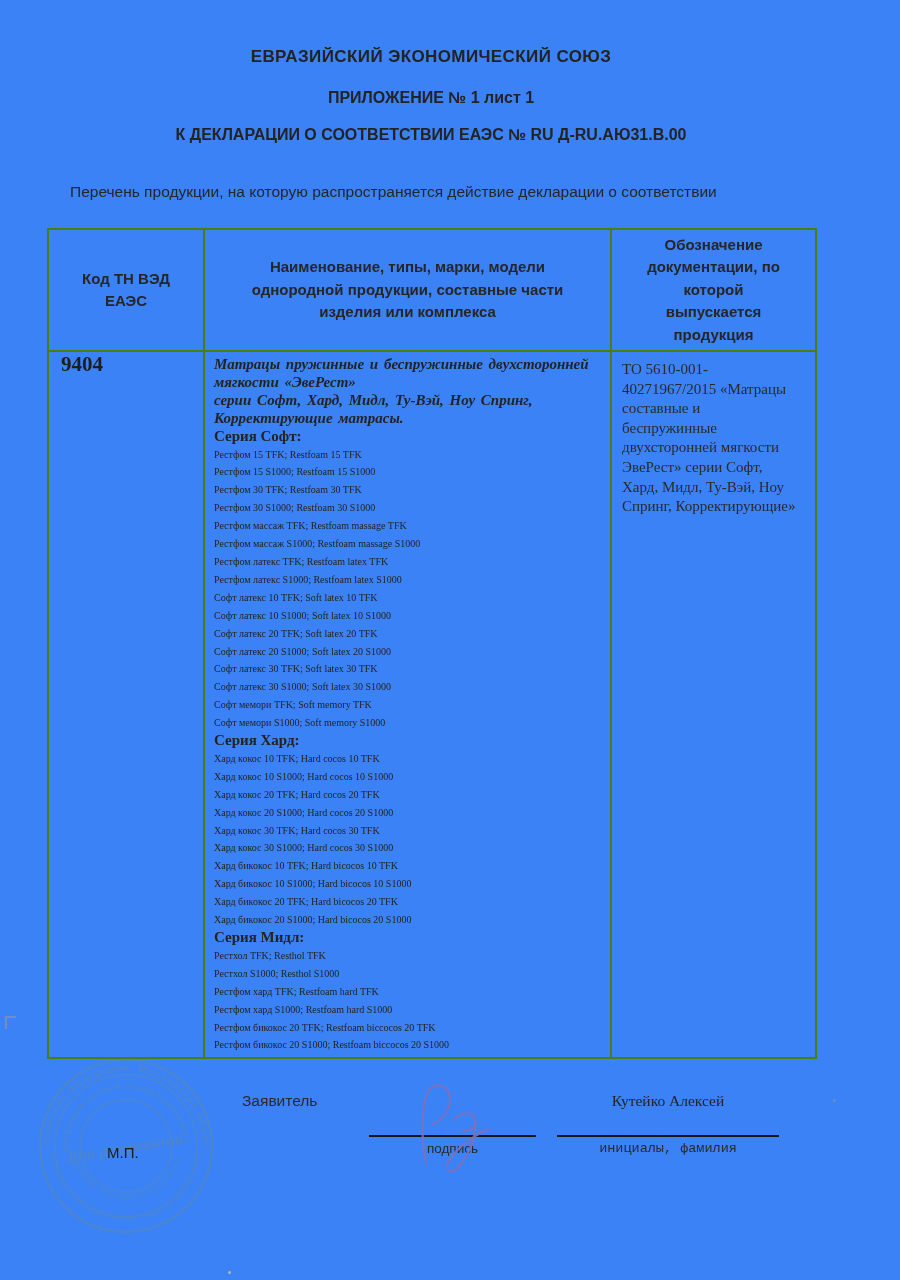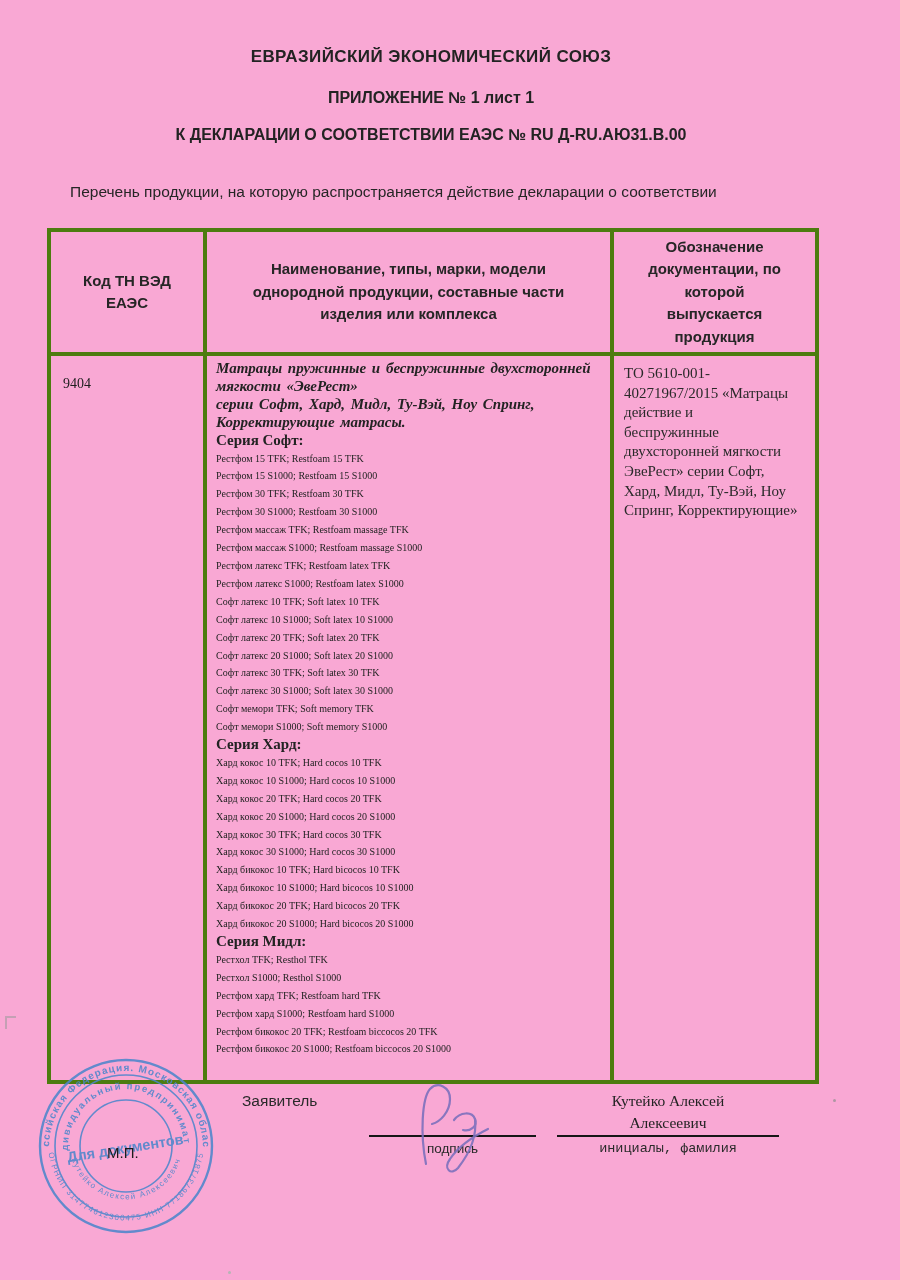--- a/index.html
+++ b/index.html
@@ -1,42 +1,42 @@
 <!DOCTYPE html>
 <html><head>
 <meta charset="utf-8">
 <style>
   html,body { margin:0; padding:0; background:#e8e8e8; }
   .page {
     position:relative; width:900px; height:1280px; margin:0 auto;
-    background:#f9a8d4; overflow:hidden;
+    background:#3b82f6; overflow:hidden;
     font-family:"Liberation Serif", serif; color:#1e1e1e;
   }
 
   
   .title { position:absolute; left:0; width:862px; text-align:center;
     font-family:"Liberation Sans", sans-serif; font-weight:bold; color:#232323; }
   .t1 { top:47px;  font-size:17px; letter-spacing:.4px; }
   .t2 { top:89px;  font-size:16px; }
   .t3 { top:126px; font-size:16px; }
   .intro { position:absolute; top:183px; left:70px;
     font-family:"Liberation Sans", sans-serif; font-size:15.5px; color:#262626; }
 
   
   .doc-table { position:absolute; left:47px; top:228px; width:768px;
     border-collapse:collapse; table-layout:fixed; }
-  .doc-table th, .doc-table td { border:4px solid #4d7c0f; }
+  .doc-table th, .doc-table td { border:2px solid #4d7c0f; }
   .doc-table th { height:118px; vertical-align:middle; text-align:center;
     font-family:"Liberation Sans", sans-serif; font-weight:bold;
     font-size:15px; line-height:1.5; color:#262626; }
   .hdr-inner1 { width:112px; margin:0 auto; }
   .hdr-inner2 { width:360px; margin:16px auto; }
   .hdr-inner3 { width:152px; margin:0 auto; }
   .doc-table td { vertical-align:top; height:703px; }
-  .cell-code { font-size:14px; padding-top:20px; padding-left:12px; }
+  .cell-code { font-size:21px; padding-top:0; padding-left:12px;font-weight:bold; }
   .plines { padding:3px 0 0 8px; }
   .pline { font-size:10px; line-height:17.9px; white-space:nowrap; color:#232323; }
   .pline.bi { font-weight:bold; font-style:italic; font-size:15px; word-spacing:2px; }
   .pline.b  { font-weight:bold; font-size:15px; }
   .dlines { padding:7px 0 0 9px; }
   .dline { font-size:15px; line-height:19.6px; color:#2a2a2a; }
 
   
   .mp { position:absolute; left:107px; top:1144px; z-index:3;
     font-family:"Liberation Sans", sans-serif; font-size:15px; color:#1b1b1b; }
@@ -147,39 +147,38 @@
               <div class="pline">Рестфом хард TFK; Restfoam hard TFK</div>
               <div class="pline">Рестфом хард S1000; Restfoam hard S1000</div>
               <div class="pline">Рестфом бикокос 20 TFK; Restfoam biccocos 20 TFK</div>
               <div class="pline">Рестфом бикокос 20 S1000; Restfoam biccocos 20 S1000</div>
             </div>
         </td>
         <td>
           <div class="dlines">
               <div class="dline">ТО 5610-001-</div>
               <div class="dline">40271967/2015 «Матрацы</div>
-              <div class="dline">действие и</div>
+              <div class="dline">составные и</div>
               <div class="dline">беспружинные</div>
               <div class="dline">двухсторонней мягкости</div>
               <div class="dline">ЭвеРест» серии Софт,</div>
               <div class="dline">Хард, Мидл, Ту-Вэй, Ноу</div>
               <div class="dline">Спринг, Корректирующие»</div>
             </div>
         </td>
       </tr>
     </tbody>
   </table>
 
   <div class="mp">М.П.</div>
   <div class="applicant">Заявитель</div>
   <div class="sig-line"></div>
   <div class="sig-caption">подпись</div>
   <div class="name-block">
     <div>Кутейко Алексей</div>
-    <div>Алексеевич</div>
   </div>
   <div class="name-line"></div>
   <div class="name-caption">инициалы, фамилия</div>
 
   <svg class="stamp" width="180" height="180" viewBox="0 0 180 180">
     <defs>
       <path id="arcOuterTop" d="M 13 92 A 77 77 0 1 1 167 92"></path>
       <path id="arcOuterBot" d="M 13 99 A 78 78 0 0 0 167 99"></path>
       <path id="arcRingTop" d="M 32 91 A 58 58 0 1 1 148 91"></path>
       <path id="arcRingBot" d="M 34 97 A 57 57 0 0 0 146 97"></path>

